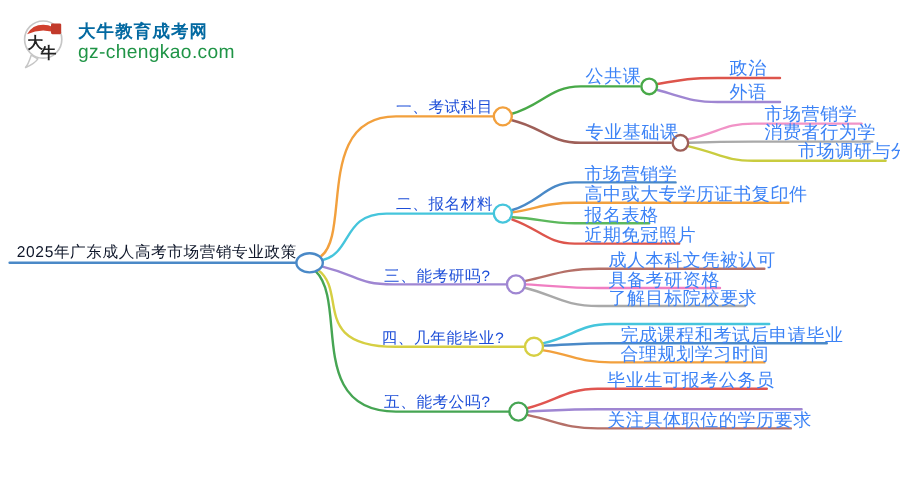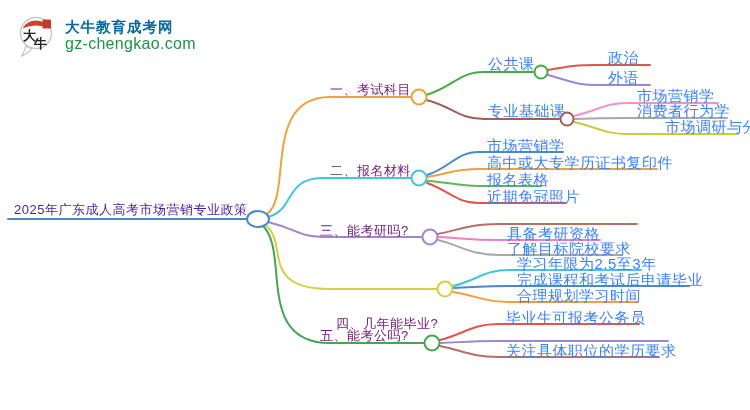--- a/index.html
+++ b/index.html
@@ -5,22 +5,22 @@
   html,body{margin:0;padding:0;background:#fff;}
   .stage{
     position:relative;width:750px;height:410px;overflow:hidden;background:#ffffff;
     font-family:"Liberation Sans","DejaVu Sans",sans-serif;
   }
   .edges{position:absolute;left:0;top:0;width:750px;height:410px;}
   .label{
     position:absolute;white-space:nowrap;color:#3b82f6;font-size:15px;
     line-height:14px;letter-spacing:0.5px;cursor:default;
   }
-  .root-label{font-size:13px;color:#4c1d95;}
-  .lv1{font-size:13px;color:#701a75;}
+  .root-label{font-size:13px;color:#0f172a;}
+  .lv1{font-size:13px;color:#1d4ed8;font-family:Liberation Mono, monospace;}
   
   .logo{position:absolute;left:18px;top:15px;display:flex;align-items:flex-start;gap:7px;}
   .logo-title{color:#0369a1;font-weight:bold;font-size:14.5px;letter-spacing:1px;line-height:17px;margin-top:4px;}
   .logo-url{color:#1f9446;font-weight:normal;font-size:16px;letter-spacing:0.3px;line-height:13px;margin-top:1px;}
 </style>
 </head>
 <body>
 
 <div class="stage">
 
@@ -96,25 +96,25 @@
   <div class="label" style="left:637px;top:104px;">消费者行为学</div>
   <div class="label" style="left:637px;top:120px;margin-left:28px;">市场调研与分析</div>
 
   <div class="label lv1" style="left:330px;top:164px;">二、报名材料</div>
   <div class="label" style="left:487px;top:139px;">市场营销学</div>
   <div class="label" style="left:487px;top:156px;">高中或大专学历证书复印件</div>
   <div class="label" style="left:487px;top:173px;">报名表格</div>
   <div class="label" style="left:487px;top:190px;">近期免冠照片</div>
 
   <div class="label lv1" style="left:320px;top:224px;">三、能考研吗?</div>
+  <div class="label" style="left:507px;top:211px;">成人本科文凭被认可</div>
   <div class="label" style="left:507px;top:227px;">具备考研资格</div>
   <div class="label" style="left:507px;top:242px;">了解目标院校要求</div>
 
-  <div class="label lv1" style="left:336px;top:276px;margin-top:41px;">四、几年能毕业?</div>
-  <div class="label" style="left:517px;top:257px;">学习年限为2.5至3年</div>
+  <div class="label lv1" style="left:318px;top:276px;">四、几年能毕业?</div>
   <div class="label" style="left:517px;top:273px;">完成课程和考试后申请毕业</div>
   <div class="label" style="left:517px;top:289px;">合理规划学习时间</div>
 
   <div class="label lv1" style="left:320px;top:329px;">五、能考公吗?</div>
   <div class="label" style="left:506px;top:311px;">毕业生可报考公务员</div>
   <div class="label" style="left:506px;top:344px;text-align:right;">关注具体职位的学历要求</div>
 
 </div>
 
 </body></html>

